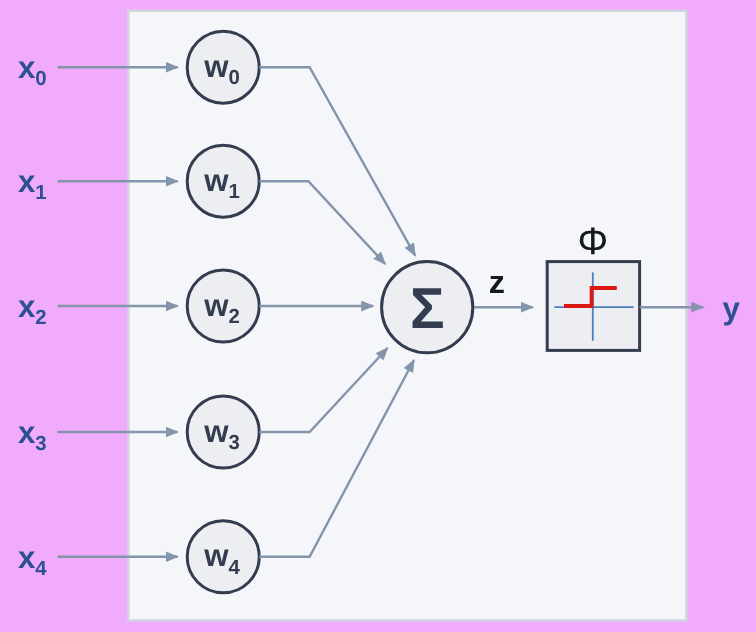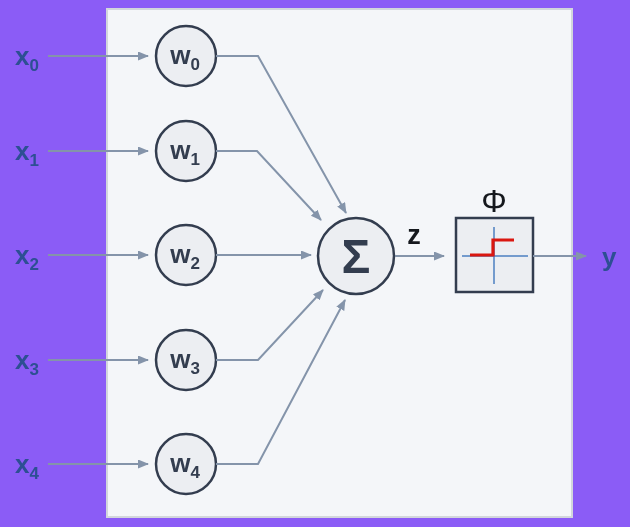--- a/index.html
+++ b/index.html
@@ -1,16 +1,16 @@
 <!DOCTYPE html>
 <html><head>
 <meta charset="utf-8">
 <style>
   html, body { margin: 0; padding: 0; background: #ffffff; }
-  .canvas { position: relative; width: 630px; height: 527px; background: #8b5cf6; overflow: hidden; }
+  .canvas { position: relative; width: 630px; height: 527px; background: #f0abfc; overflow: hidden; }
   svg { display: block; }
   text { font-family: "Liberation Sans", sans-serif; }
   .panel   { fill: #f4f6f9; stroke: #d2d6dc; stroke-width: 2; }
   .conn    { stroke: #8494aa; stroke-width: 2; fill: none; }
   .node    { fill: #eceef2; stroke: #333d4f; stroke-width: 2.5; }
   .lbl-blue{ fill: #2d4f93; font-size: 26px; font-weight: 600; }
   .lbl-dark{ fill: #333d4f; font-size: 26px; font-weight: 600; }
   .sub     { font-size: 17px; }
   .sigma   { fill: #333d4f; font-size: 48px; font-weight: 600; }
   .phi     { fill: #15181d; font-size: 32px; font-weight: 400; }

